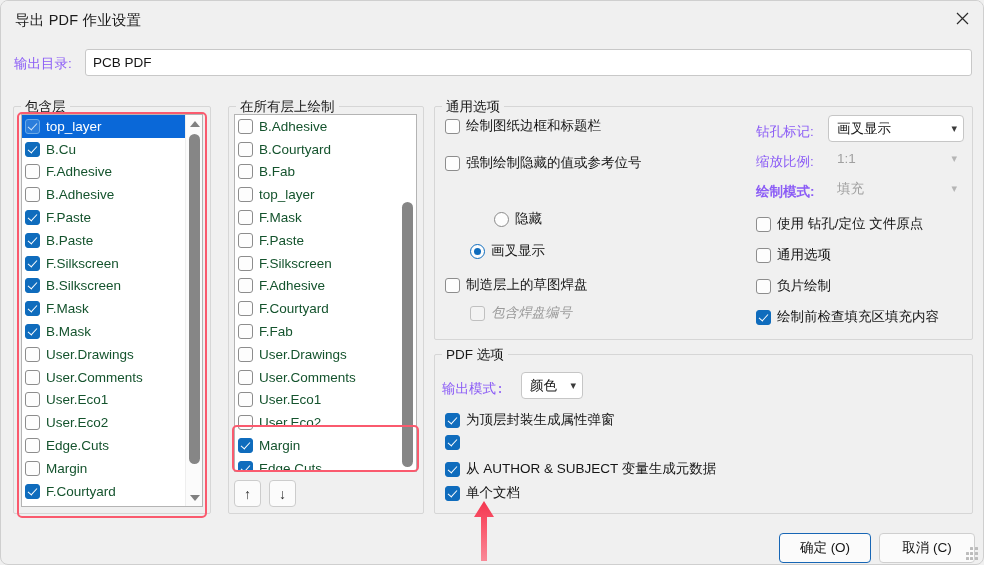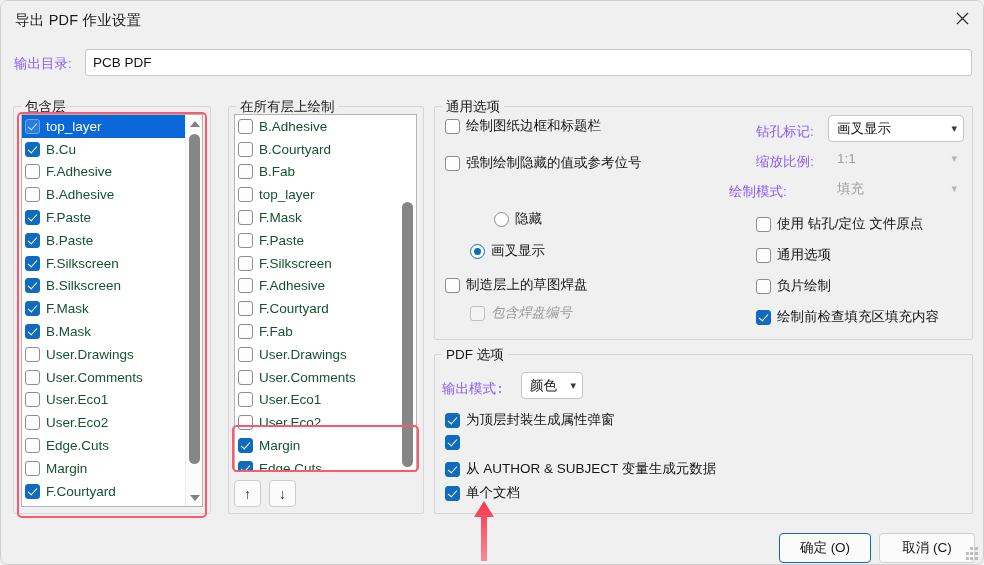--- a/index.html
+++ b/index.html
@@ -480,21 +480,21 @@
     <span class="val">画叉显示</span>
     <span class="chev">▾</span>
   </div>
 
   <div class="flabel" style="left:755px; top:152px;">缩放比例:</div>
   <div class="combo disabled" style="left:827px; top:144px; width:136px;">
     <span class="val">1:1</span>
     <span class="chev">▾</span>
   </div>
 
-  <div class="flabel" style="left:728px; top:182px;">绘制模式:</div>
+  <div class="flabel" style="left:755px; top:182px;font-weight:bold;">绘制模式:</div>
   <div class="combo disabled" style="left:827px; top:174px; width:136px;">
     <span class="val">填充</span>
     <span class="chev">▾</span>
   </div>
 
   <div class="optrow" style="left:755px; top:214px;">
     <span class="cb"></span>
     <span>使用 钻孔/定位 文件原点</span>
   </div>
   <div class="optrow" style="left:755px; top:245px;">

